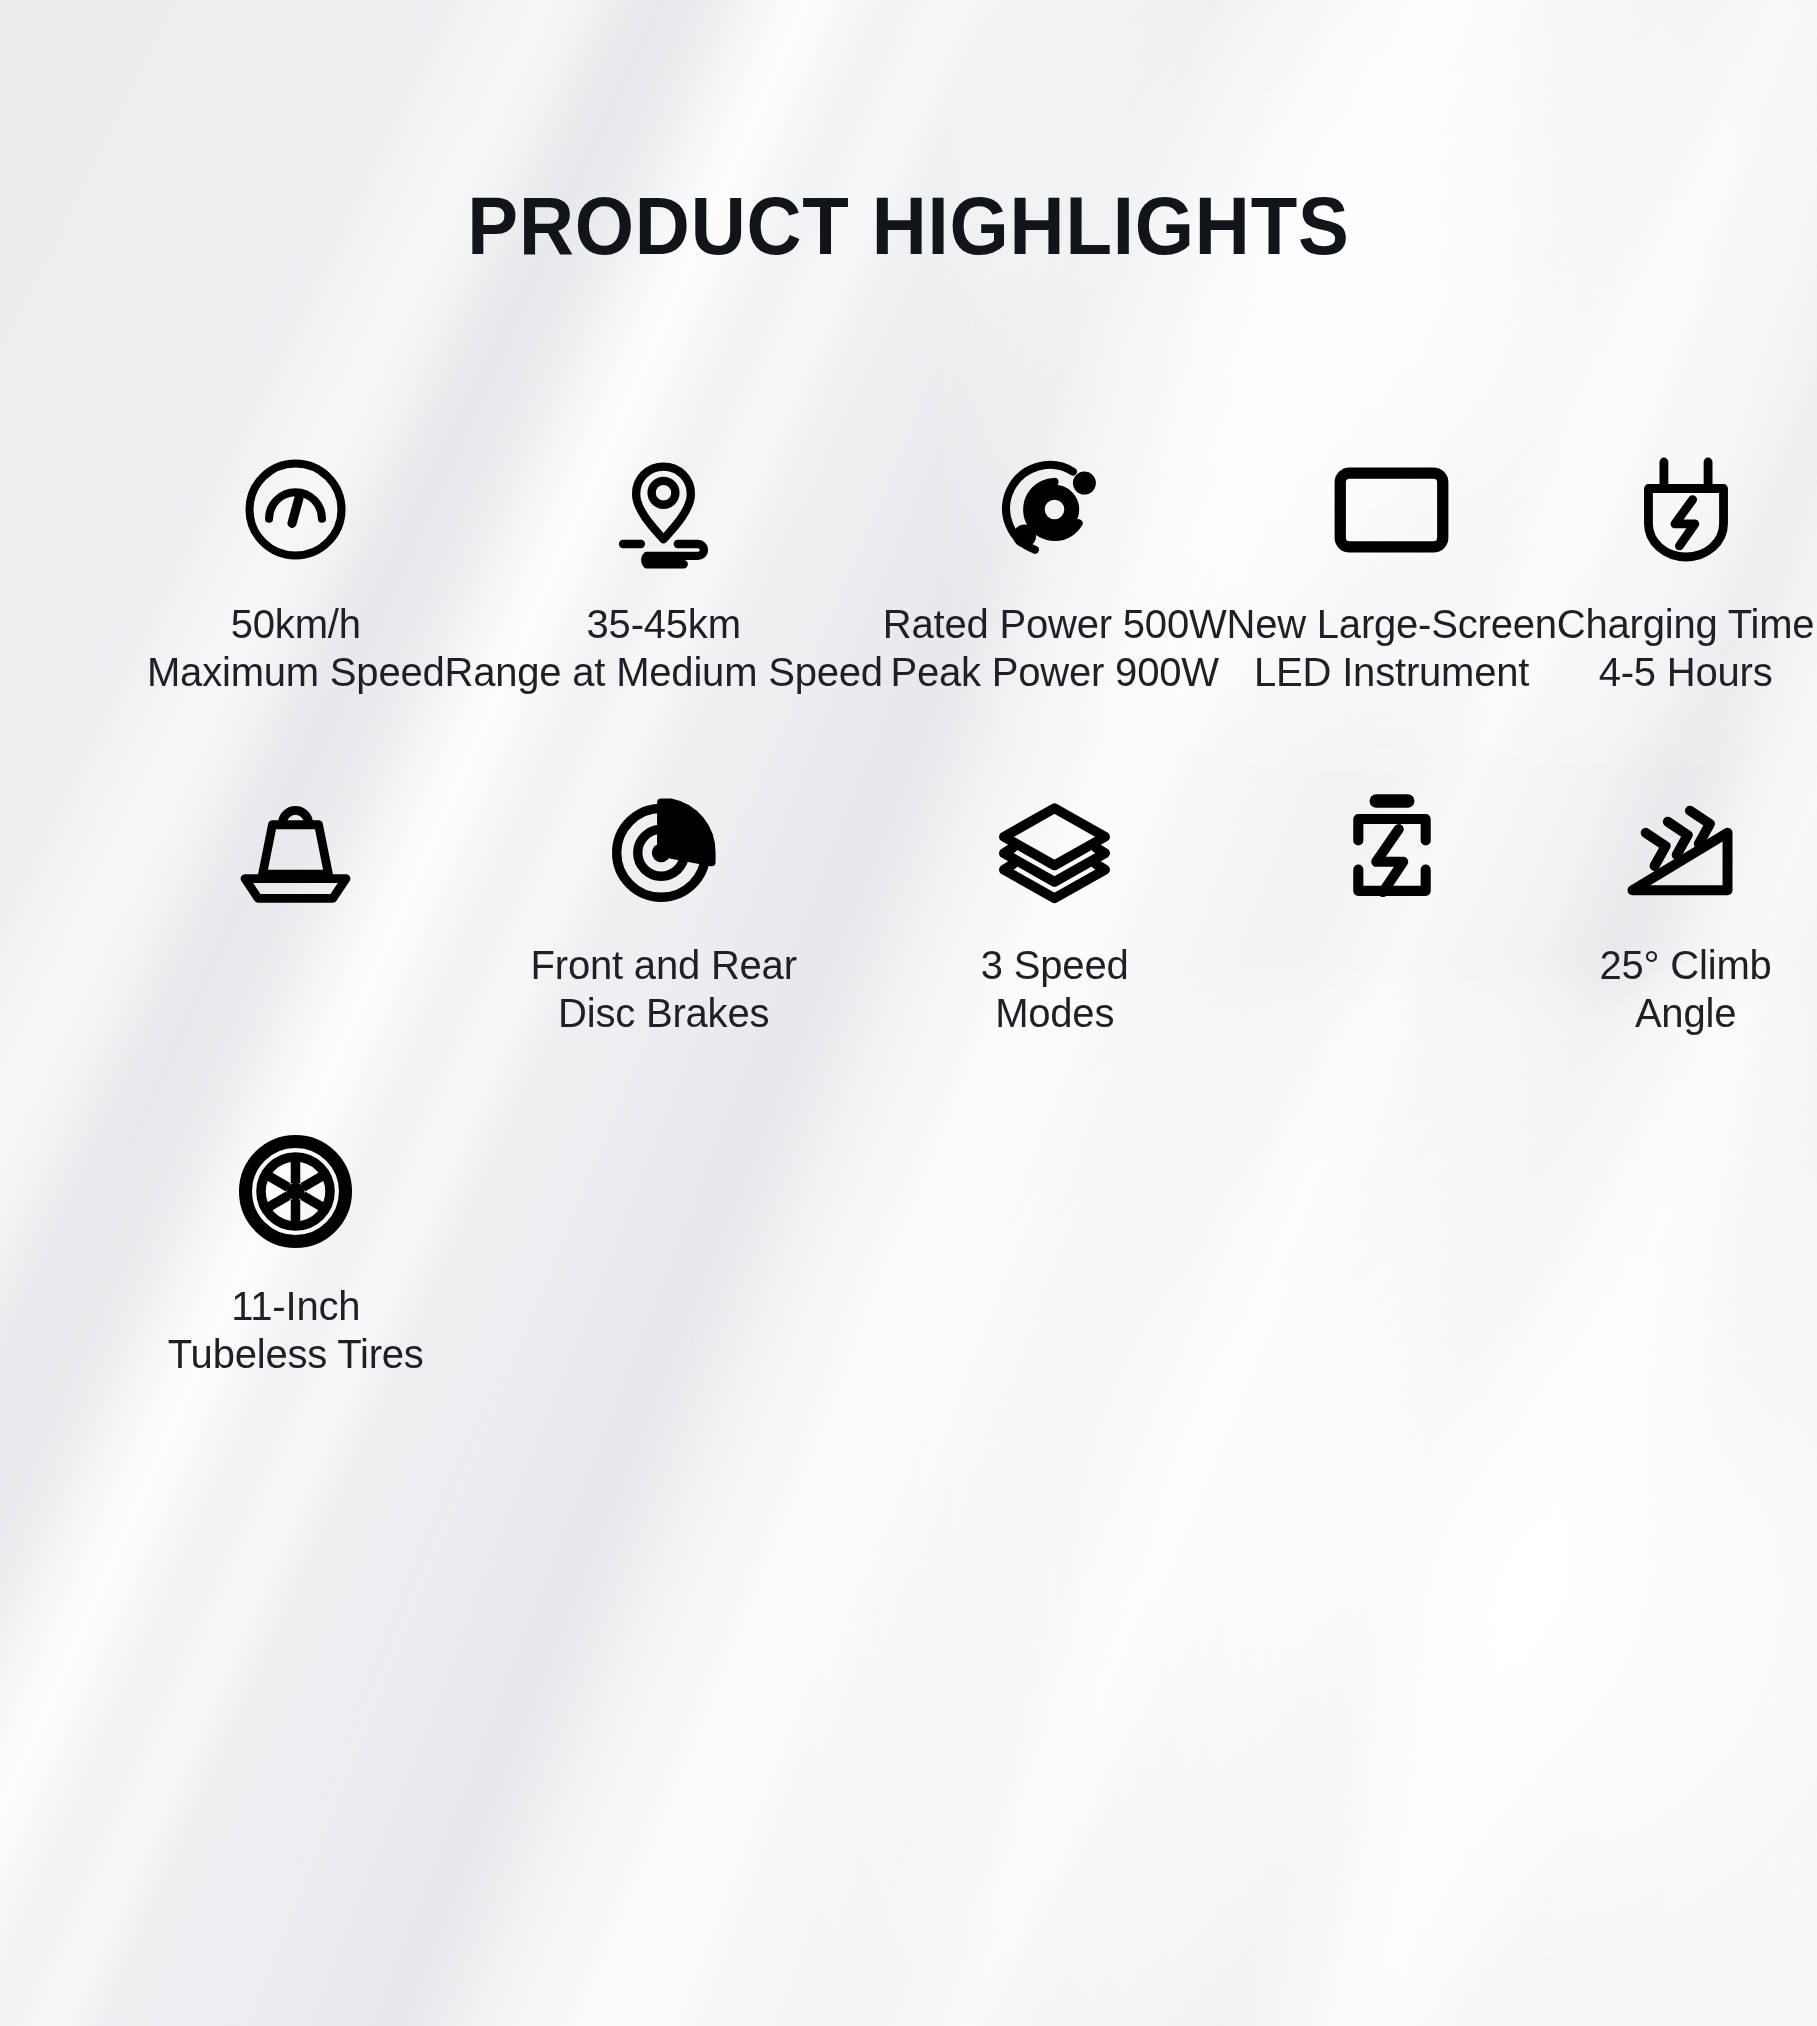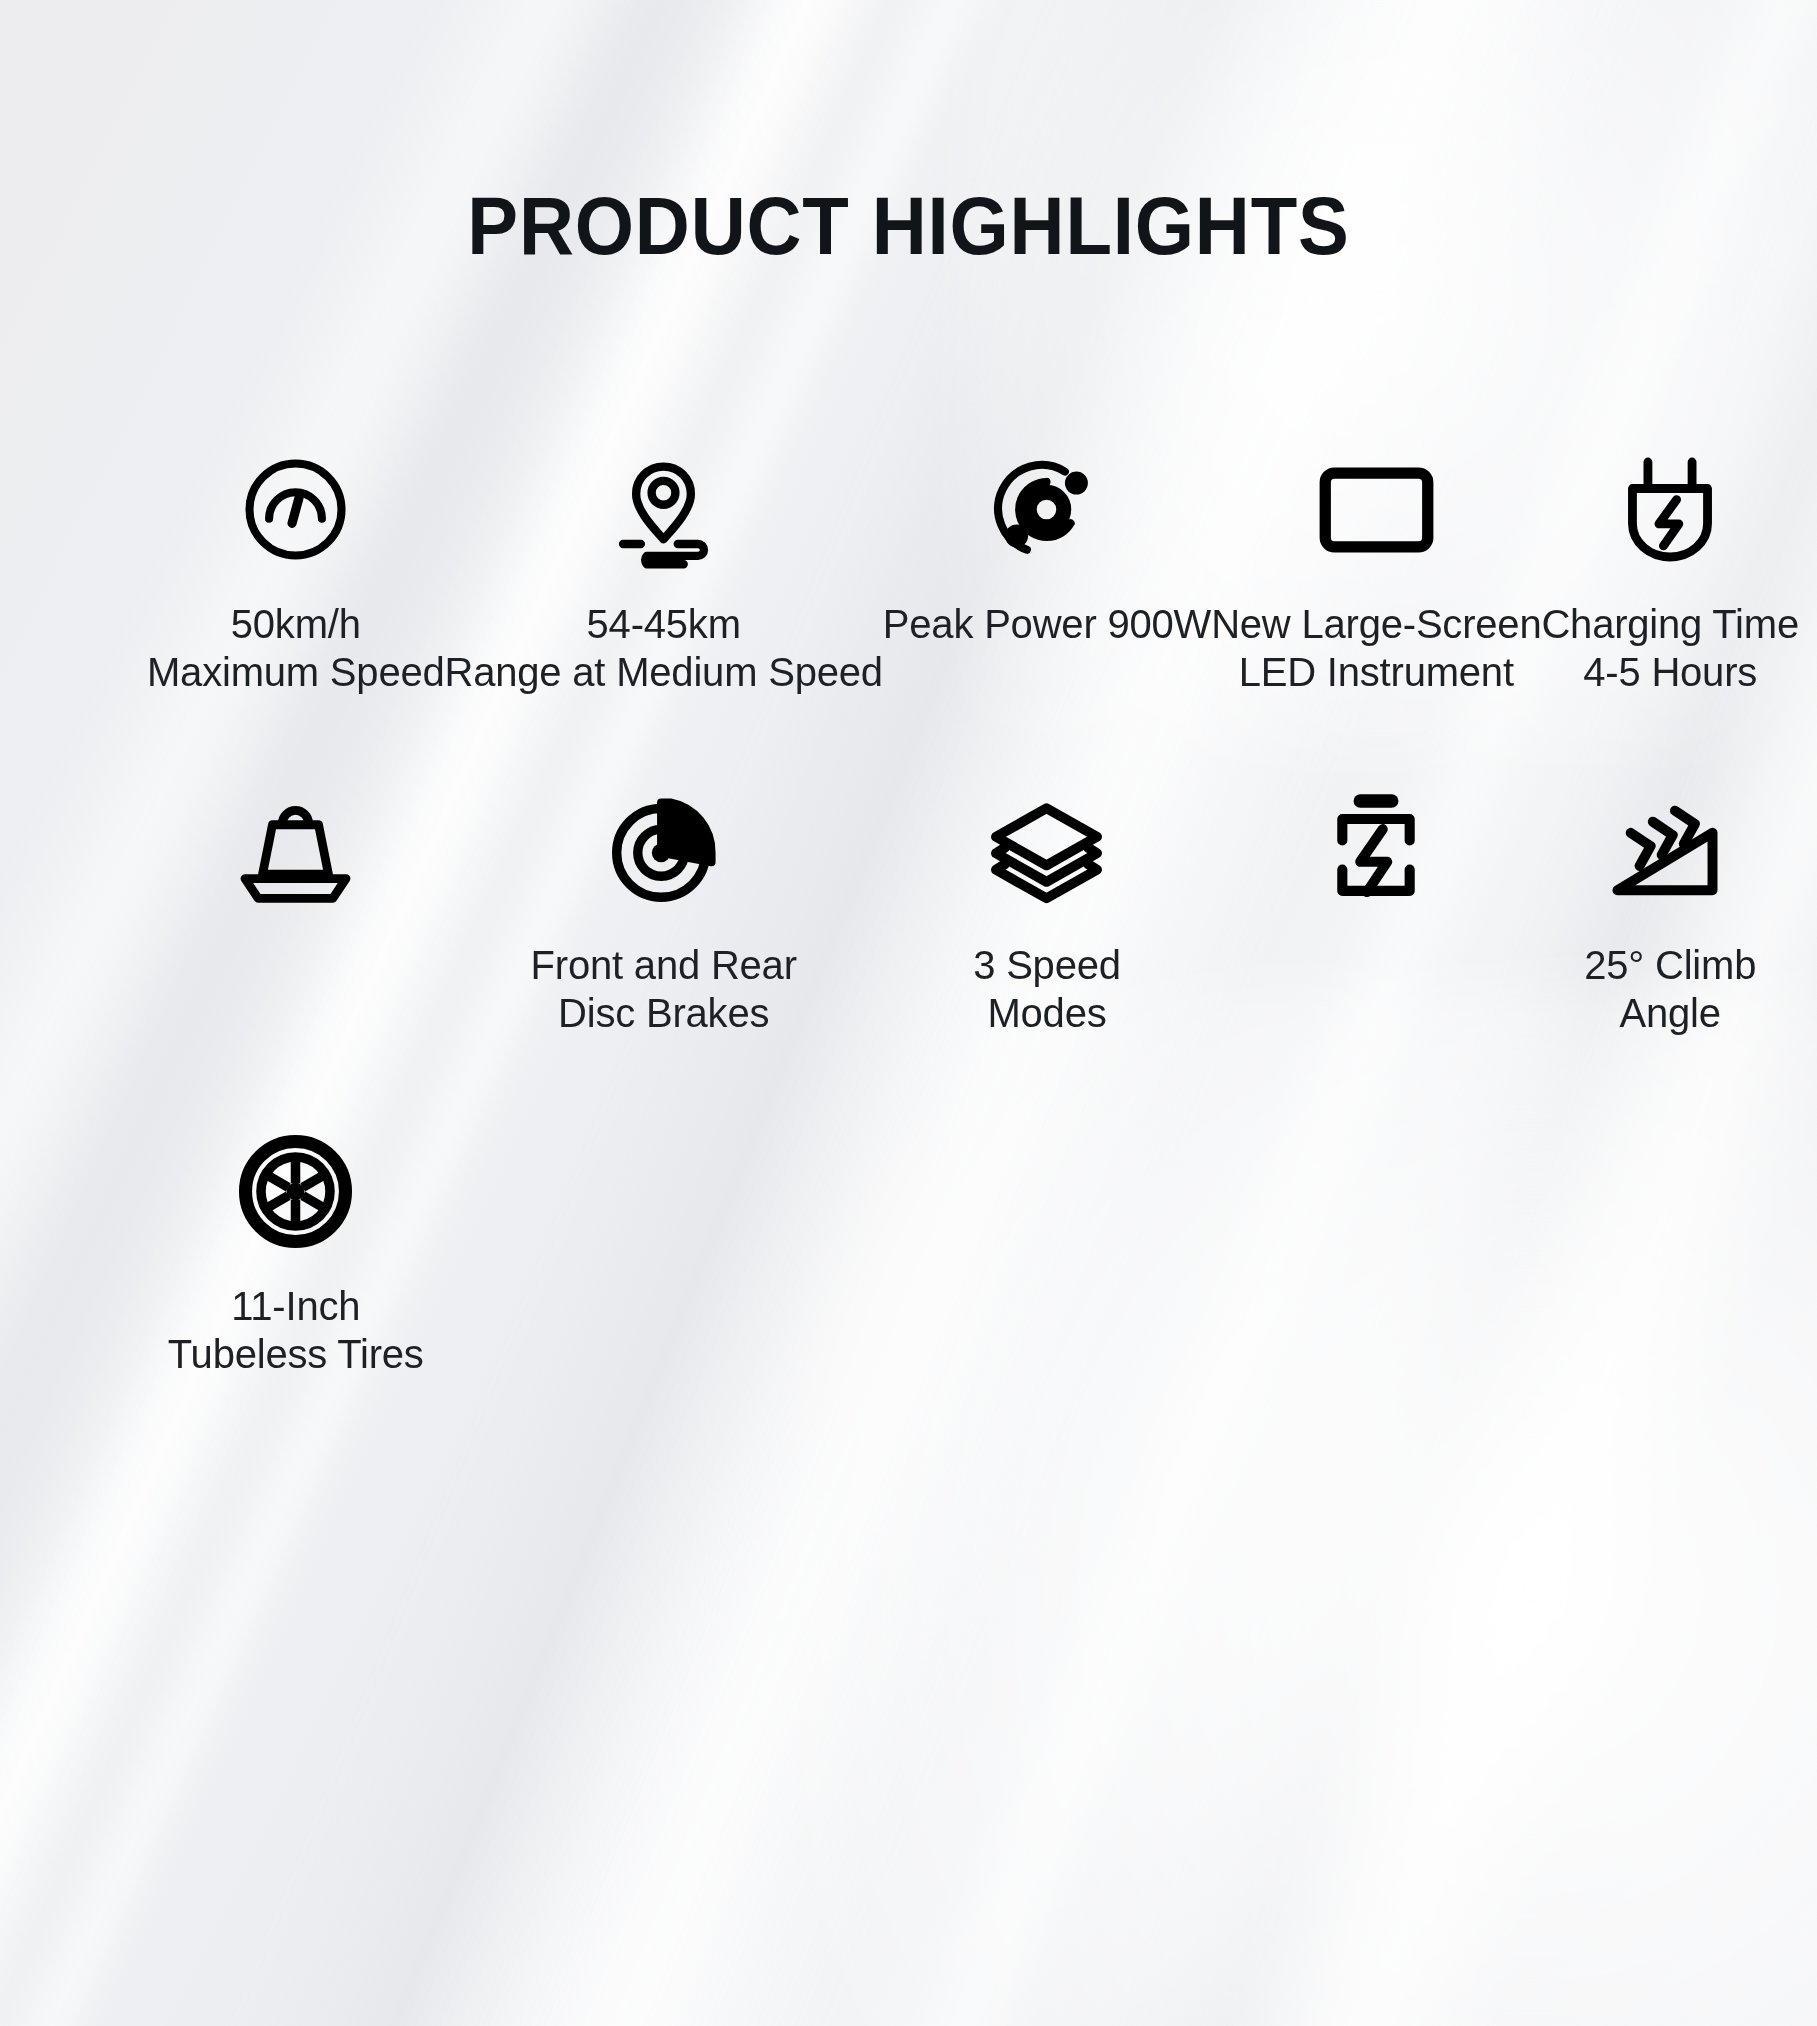--- a/index.html
+++ b/index.html
@@ -181,36 +181,37 @@
     <div class="cell">
       <div class="icon-wrap">
         <svg width="119" height="119" viewBox="0 0 100 100" fill="none" stroke="#000" stroke-width="7" stroke-linecap="round" stroke-linejoin="round">
           <path d="M50 14 C63 14 73 24 73 37 C73 51 57 67 50 75 C43 67 27 51 27 37 C27 24 37 14 50 14 Z"></path>
           <circle cx="50" cy="36" r="10"></circle>
           <path d="M16 79 L31 79"></path>
           <path d="M62 79 L79 79 A5 5 0 0 1 79 89 L36 89 A5 5 0 0 0 36 96 L67 96"></path>
         </svg>
       </div>
       <div class="labels">
-        <span class="l1">54-45km</span>
+        <span class="l1">35-45km</span>
         <span class="l2">Range at Medium Speed</span>
       </div>
     </div>
 
     <div class="cell">
       <div class="icon-wrap">
         <svg width="115" height="115" viewBox="0 0 100 100" fill="none" stroke="#000" stroke-width="7" stroke-linecap="round">
           <circle cx="50" cy="50" r="15" stroke-width="13"></circle>
           <path d="M50 26 A24 24 0 1 0 71 62" stroke-width="7"></path>
           <path d="M66 17 A38 38 0 1 0 33 85" stroke-width="7"></path>
           <circle cx="76" cy="27" r="10" fill="#000" stroke="none"></circle>
           <circle cx="24" cy="73" r="10" fill="#000" stroke="none"></circle>
         </svg>
       </div>
       <div class="labels">
+        <span class="l1">Rated Power 500W</span>
         <span class="l2">Peak Power 900W</span>
       </div>
     </div>
 
     <div class="cell">
       <div class="icon-wrap">
         <svg width="123" height="104" viewBox="0 0 120 100" fill="none" stroke="#000" stroke-width="11" stroke-linejoin="round">
           <rect x="10" y="15" width="100" height="72" rx="9"></rect>
         </svg>
       </div>

